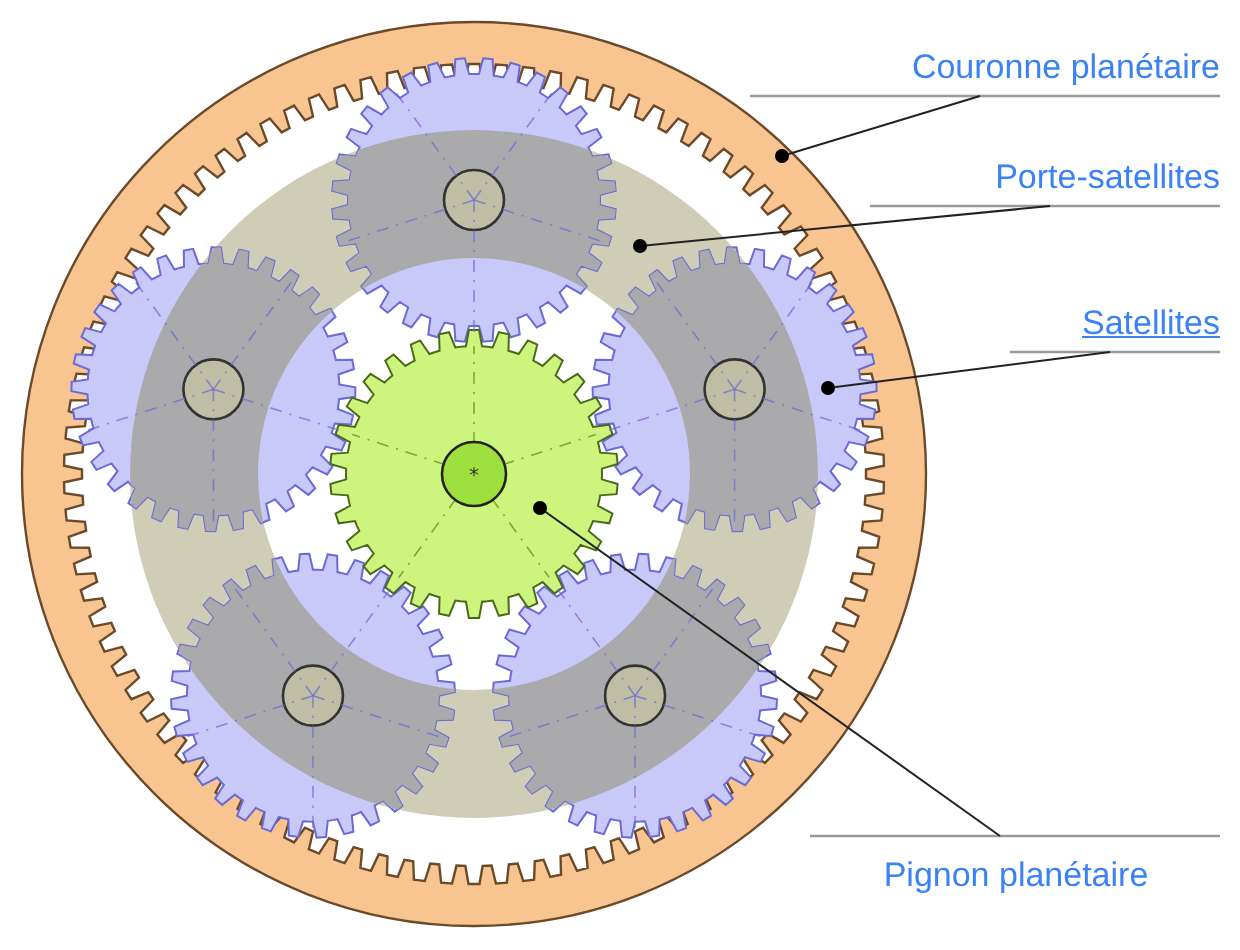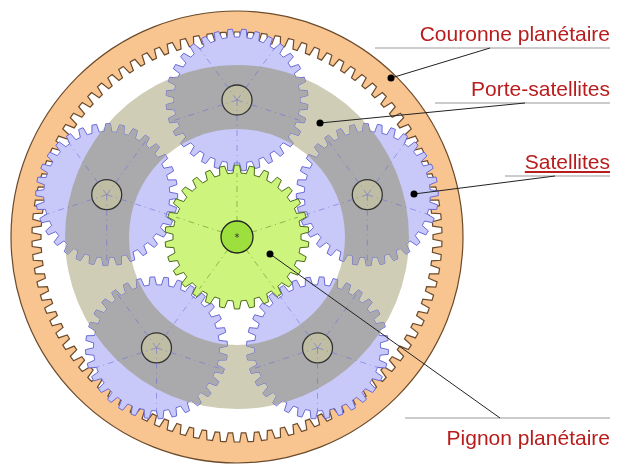--- a/index.html
+++ b/index.html
@@ -1,19 +1,19 @@
 <!DOCTYPE html>
 <html><head>
 <meta charset="utf-8">
 <style>
   html, body { margin: 0; padding: 0; background: #ffffff; }
   body { width: 620px; height: 475px; position: relative; overflow: hidden;
          font-family: "Liberation Sans", "DejaVu Sans", sans-serif; }
   #diagram { position: absolute; left: 0; top: 0; width: 620px; height: 475px; }
-  .label { position: absolute; font-size: 21px; color: #b91c1c; white-space: nowrap;
+  .label { position: absolute; font-size: 17px; color: #3b82f6; white-space: nowrap;
            line-height: 24px; text-align: right; }
 </style>
 </head>
 <body>
 
 <svg id="diagram" width="620" height="475" viewBox="0 0 620 475" xmlns="http://www.w3.org/2000/svg">
   <g id="ring-group">
       <path d="M 463 237 A 226 226 0 1 1 11 237 A 226 226 0 1 1 463 237 Z M441.89 230.15 L441.96 232.89 L432.99 234.77 L432.99 239.23 L441.96 241.11 L441.89 243.85 L441.78 246.59 L432.70 247.87 L432.40 252.31 L441.23 254.79 L440.97 257.52 L440.68 260.24 L431.54 260.92 L430.94 265.33 L439.58 268.39 L439.14 271.10 L438.67 273.80 L429.50 273.86 L428.62 278.22 L437.03 281.85 L436.42 284.52 L435.76 287.18 L426.61 286.63 L425.44 290.93 L433.59 295.11 L432.80 297.74 L431.97 300.35 L422.87 299.18 L421.41 303.39 L429.27 308.11 L428.30 310.68 L427.30 313.23 L418.31 311.46 L416.57 315.56 L424.09 320.80 L422.95 323.29 L421.78 325.77 L412.93 323.40 L410.92 327.38 L418.08 333.11 L416.77 335.52 L415.44 337.91 L406.76 334.96 L404.49 338.79 L411.25 344.99 L409.79 347.31 L408.30 349.61 L399.84 346.08 L397.32 349.75 L403.65 356.38 L402.04 358.60 L400.40 360.80 L392.19 356.72 L389.43 360.21 L395.30 367.25 L393.55 369.35 L391.77 371.43 L383.85 366.81 L380.86 370.12 L386.25 377.53 L384.36 379.51 L382.44 381.47 L374.85 376.33 L371.65 379.43 L376.53 387.19 L374.51 389.04 L372.47 390.86 L365.24 385.23 L361.83 388.10 L366.19 396.17 L364.05 397.88 L361.89 399.57 L355.05 393.46 L351.46 396.10 L355.27 404.44 L353.02 406.01 L350.75 407.55 L344.33 401.00 L340.58 403.39 L343.82 411.97 L341.47 413.38 L339.10 414.76 L333.14 407.80 L329.23 409.94 L331.89 418.71 L329.46 419.97 L327.00 421.19 L321.52 413.84 L317.48 415.72 L319.55 424.65 L317.03 425.73 L314.50 426.79 L309.52 419.09 L305.36 420.69 L306.83 429.74 L304.25 430.66 L301.65 431.54 L297.19 423.53 L292.94 424.85 L293.80 433.97 L291.16 434.72 L288.51 435.42 L284.60 427.13 L280.27 428.16 L280.52 437.33 L277.83 437.89 L275.14 438.42 L271.79 429.89 L267.40 430.63 L267.04 439.79 L264.32 440.17 L261.61 440.52 L258.83 431.78 L254.40 432.23 L253.43 441.34 L250.69 441.54 L247.96 441.71 L245.77 432.80 L241.32 432.95 L239.74 441.98 L237.00 442.00 L234.26 441.98 L232.68 432.95 L228.23 432.80 L226.04 441.71 L223.31 441.54 L220.57 441.34 L219.60 432.23 L215.17 431.78 L212.39 440.52 L209.68 440.17 L206.96 439.79 L206.60 430.63 L202.21 429.89 L198.86 438.42 L196.17 437.89 L193.48 437.33 L193.73 428.16 L189.40 427.13 L185.49 435.42 L182.84 434.72 L180.20 433.97 L181.06 424.85 L176.81 423.53 L172.35 431.54 L169.75 430.66 L167.17 429.74 L168.64 420.69 L164.48 419.09 L159.50 426.79 L156.97 425.73 L154.45 424.65 L156.52 415.72 L152.48 413.84 L147.00 421.19 L144.54 419.97 L142.11 418.71 L144.77 409.94 L140.86 407.80 L134.90 414.76 L132.53 413.38 L130.18 411.97 L133.42 403.39 L129.67 401.00 L123.25 407.55 L120.98 406.01 L118.73 404.44 L122.54 396.10 L118.95 393.46 L112.11 399.57 L109.95 397.88 L107.81 396.17 L112.17 388.10 L108.76 385.23 L101.53 390.86 L99.49 389.04 L97.47 387.19 L102.35 379.43 L99.15 376.33 L91.56 381.47 L89.64 379.51 L87.75 377.53 L93.14 370.12 L90.15 366.81 L82.23 371.43 L80.45 369.35 L78.70 367.25 L84.57 360.21 L81.81 356.72 L73.60 360.80 L71.96 358.60 L70.35 356.38 L76.68 349.75 L74.16 346.08 L65.70 349.61 L64.21 347.31 L62.75 344.99 L69.51 338.79 L67.24 334.96 L58.56 337.91 L57.23 335.52 L55.92 333.11 L63.08 327.38 L61.07 323.40 L52.22 325.77 L51.05 323.29 L49.91 320.80 L57.43 315.56 L55.69 311.46 L46.70 313.23 L45.70 310.68 L44.73 308.11 L52.59 303.39 L51.13 299.18 L42.03 300.35 L41.20 297.74 L40.41 295.11 L48.56 290.93 L47.39 286.63 L38.24 287.18 L37.58 284.52 L36.97 281.85 L45.38 278.22 L44.50 273.86 L35.33 273.80 L34.86 271.10 L34.42 268.39 L43.06 265.33 L42.46 260.92 L33.32 260.24 L33.03 257.52 L32.77 254.79 L41.60 252.31 L41.30 247.87 L32.22 246.59 L32.11 243.85 L32.04 241.11 L41.01 239.23 L41.01 234.77 L32.04 232.89 L32.11 230.15 L32.22 227.41 L41.30 226.13 L41.60 221.69 L32.77 219.21 L33.03 216.48 L33.32 213.76 L42.46 213.08 L43.06 208.67 L34.42 205.61 L34.86 202.90 L35.33 200.20 L44.50 200.14 L45.38 195.78 L36.97 192.15 L37.58 189.48 L38.24 186.82 L47.39 187.37 L48.56 183.07 L40.41 178.89 L41.20 176.26 L42.03 173.65 L51.13 174.82 L52.59 170.61 L44.73 165.89 L45.70 163.32 L46.70 160.77 L55.69 162.54 L57.43 158.44 L49.91 153.20 L51.05 150.71 L52.22 148.23 L61.07 150.60 L63.08 146.62 L55.92 140.89 L57.23 138.48 L58.56 136.09 L67.24 139.04 L69.51 135.21 L62.75 129.01 L64.21 126.69 L65.70 124.39 L74.16 127.92 L76.68 124.25 L70.35 117.62 L71.96 115.40 L73.60 113.20 L81.81 117.28 L84.57 113.79 L78.70 106.75 L80.45 104.65 L82.23 102.57 L90.15 107.19 L93.14 103.88 L87.75 96.47 L89.64 94.49 L91.56 92.53 L99.15 97.67 L102.35 94.57 L97.47 86.81 L99.49 84.96 L101.53 83.14 L108.76 88.77 L112.17 85.90 L107.81 77.83 L109.95 76.12 L112.11 74.43 L118.95 80.54 L122.54 77.90 L118.73 69.56 L120.98 67.99 L123.25 66.45 L129.67 73.00 L133.42 70.61 L130.18 62.03 L132.53 60.62 L134.90 59.24 L140.86 66.20 L144.77 64.06 L142.11 55.29 L144.54 54.03 L147.00 52.81 L152.48 60.16 L156.52 58.28 L154.45 49.35 L156.97 48.27 L159.50 47.21 L164.48 54.91 L168.64 53.31 L167.17 44.26 L169.75 43.34 L172.35 42.46 L176.81 50.47 L181.06 49.15 L180.20 40.03 L182.84 39.28 L185.49 38.58 L189.40 46.87 L193.73 45.84 L193.48 36.67 L196.17 36.11 L198.86 35.58 L202.21 44.11 L206.60 43.37 L206.96 34.21 L209.68 33.83 L212.39 33.48 L215.17 42.22 L219.60 41.77 L220.57 32.66 L223.31 32.46 L226.04 32.29 L228.23 41.20 L232.68 41.05 L234.26 32.02 L237.00 32.00 L239.74 32.02 L241.32 41.05 L245.77 41.20 L247.96 32.29 L250.69 32.46 L253.43 32.66 L254.40 41.77 L258.83 42.22 L261.61 33.48 L264.32 33.83 L267.04 34.21 L267.40 43.37 L271.79 44.11 L275.14 35.58 L277.83 36.11 L280.52 36.67 L280.27 45.84 L284.60 46.87 L288.51 38.58 L291.16 39.28 L293.80 40.03 L292.94 49.15 L297.19 50.47 L301.65 42.46 L304.25 43.34 L306.83 44.26 L305.36 53.31 L309.52 54.91 L314.50 47.21 L317.03 48.27 L319.55 49.35 L317.48 58.28 L321.52 60.16 L327.00 52.81 L329.46 54.03 L331.89 55.29 L329.23 64.06 L333.14 66.20 L339.10 59.24 L341.47 60.62 L343.82 62.03 L340.58 70.61 L344.33 73.00 L350.75 66.45 L353.02 67.99 L355.27 69.56 L351.46 77.90 L355.05 80.54 L361.89 74.43 L364.05 76.12 L366.19 77.83 L361.83 85.90 L365.24 88.77 L372.47 83.14 L374.51 84.96 L376.53 86.81 L371.65 94.57 L374.85 97.67 L382.44 92.53 L384.36 94.49 L386.25 96.47 L380.86 103.88 L383.85 107.19 L391.77 102.57 L393.55 104.65 L395.30 106.75 L389.43 113.79 L392.19 117.28 L400.40 113.20 L402.04 115.40 L403.65 117.62 L397.32 124.25 L399.84 127.92 L408.30 124.39 L409.79 126.69 L411.25 129.01 L404.49 135.21 L406.76 139.04 L415.44 136.09 L416.77 138.48 L418.08 140.89 L410.92 146.62 L412.93 150.60 L421.78 148.23 L422.95 150.71 L424.09 153.20 L416.57 158.44 L418.31 162.54 L427.30 160.77 L428.30 163.32 L429.27 165.89 L421.41 170.61 L422.87 174.82 L431.97 173.65 L432.80 176.26 L433.59 178.89 L425.44 183.07 L426.61 187.37 L435.76 186.82 L436.42 189.48 L437.03 192.15 L428.62 195.78 L429.50 200.14 L438.67 200.20 L439.14 202.90 L439.58 205.61 L430.94 208.67 L431.54 213.08 L440.68 213.76 L440.97 216.48 L441.23 219.21 L432.40 221.69 L432.70 226.13 L441.78 227.41 Z" fill="#f8c490" fill-rule="evenodd" stroke="#6b4a2a" stroke-width="1.2"></path>
     </g>
   <g id="carrier-group">
@@ -106,13 +106,13 @@
       </clipPath>
       <clipPath id="clipP4">
         <path d="M46.79 175.20 L47.60 172.86 L40.74 168.40 L42.64 164.06 L50.57 166.06 L51.74 163.88 L52.99 161.75 L47.13 156.03 L49.84 152.15 L57.23 155.66 L58.80 153.75 L60.44 151.90 L55.82 145.15 L59.23 141.87 L65.79 146.76 L67.70 145.19 L69.67 143.70 L66.45 136.18 L70.44 133.62 L75.92 139.70 L78.10 138.53 L80.33 137.45 L78.64 129.45 L83.05 127.72 L87.24 134.75 L89.60 134.03 L92.00 133.41 L91.90 125.23 L96.56 124.39 L99.30 132.10 L101.76 131.86 L104.23 131.71 L105.73 123.67 L110.47 123.76 L111.65 131.86 L114.11 132.10 L116.56 132.44 L119.60 124.85 L124.23 125.86 L123.81 134.03 L126.17 134.75 L128.51 135.56 L132.97 128.70 L137.31 130.60 L135.31 138.53 L137.49 139.70 L139.62 140.95 L145.34 135.09 L149.22 137.80 L145.71 145.19 L147.62 146.76 L149.47 148.40 L156.22 143.77 L159.50 147.19 L154.61 153.75 L156.18 155.66 L157.67 157.63 L165.19 154.41 L167.75 158.40 L161.67 163.88 L162.84 166.06 L163.92 168.29 L171.92 166.60 L173.65 171.01 L166.62 175.20 L167.34 177.56 L167.96 179.96 L176.14 179.86 L176.98 184.52 L169.27 187.26 L169.51 189.72 L169.66 192.19 L177.70 193.69 L177.61 198.43 L169.51 199.61 L169.27 202.07 L168.93 204.52 L176.52 207.56 L175.51 212.19 L167.34 211.77 L166.62 214.13 L165.81 216.47 L172.67 220.93 L170.77 225.27 L162.84 223.27 L161.67 225.45 L160.42 227.58 L166.28 233.30 L163.57 237.18 L156.18 233.67 L154.61 235.58 L152.97 237.43 L157.60 244.17 L154.18 247.46 L147.62 242.57 L145.71 244.14 L143.74 245.63 L146.96 253.15 L142.97 255.71 L137.49 249.63 L135.31 250.80 L133.08 251.88 L134.77 259.88 L130.36 261.61 L126.17 254.58 L123.81 255.30 L121.41 255.92 L121.51 264.10 L116.85 264.94 L114.11 257.23 L111.65 257.47 L109.18 257.62 L107.68 265.66 L102.94 265.56 L101.76 257.47 L99.30 257.23 L96.85 256.89 L93.81 264.48 L89.18 263.47 L89.60 255.30 L87.24 254.58 L84.90 253.77 L80.44 260.63 L76.10 258.73 L78.10 250.80 L75.92 249.63 L73.79 248.38 L68.07 254.24 L64.19 251.53 L67.70 244.14 L65.79 242.57 L63.94 240.93 L57.20 245.55 L53.91 242.14 L58.80 235.58 L57.23 233.67 L55.74 231.70 L48.22 234.92 L45.66 230.93 L51.74 225.45 L50.57 223.27 L49.49 221.04 L41.49 222.73 L39.76 218.32 L46.79 214.13 L46.07 211.77 L45.45 209.37 L37.27 209.47 L36.43 204.81 L44.14 202.07 L43.90 199.61 L43.75 197.14 L35.71 195.64 L35.81 190.90 L43.90 189.72 L44.14 187.26 L44.48 184.81 L36.89 181.77 L37.90 177.14 L46.07 177.56 Z"></path>
       </clipPath>
     </defs>
   </svg>
 
 <div class="label" style="left:376px; top:22px; width:234px;">Couronne planétaire</div>
 <div class="label" style="left:436px; top:77px; width:174px;">Porte-satellites</div>
 <div class="label" style="left:506px; top:150px; width:104px;text-decoration:underline;">Satellites</div>
-<div class="label" style="left:406px; top:426px; width:204px;">Pignon planétaire</div>
+<div class="label" style="left:406px; top:426px; width:204px;text-align:center;">Pignon planétaire</div>
 
 </body></html>

